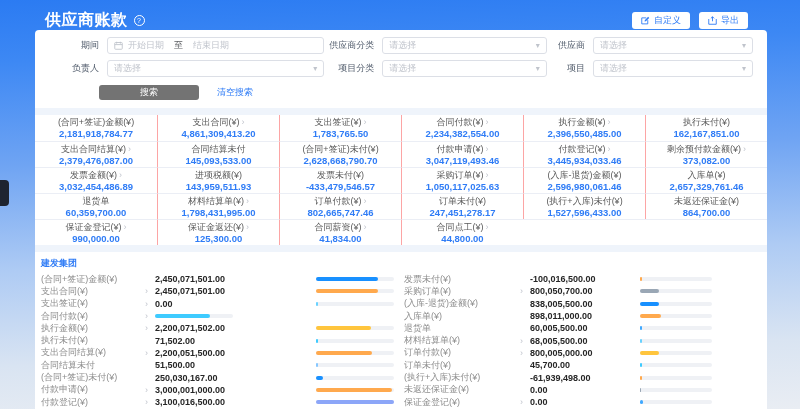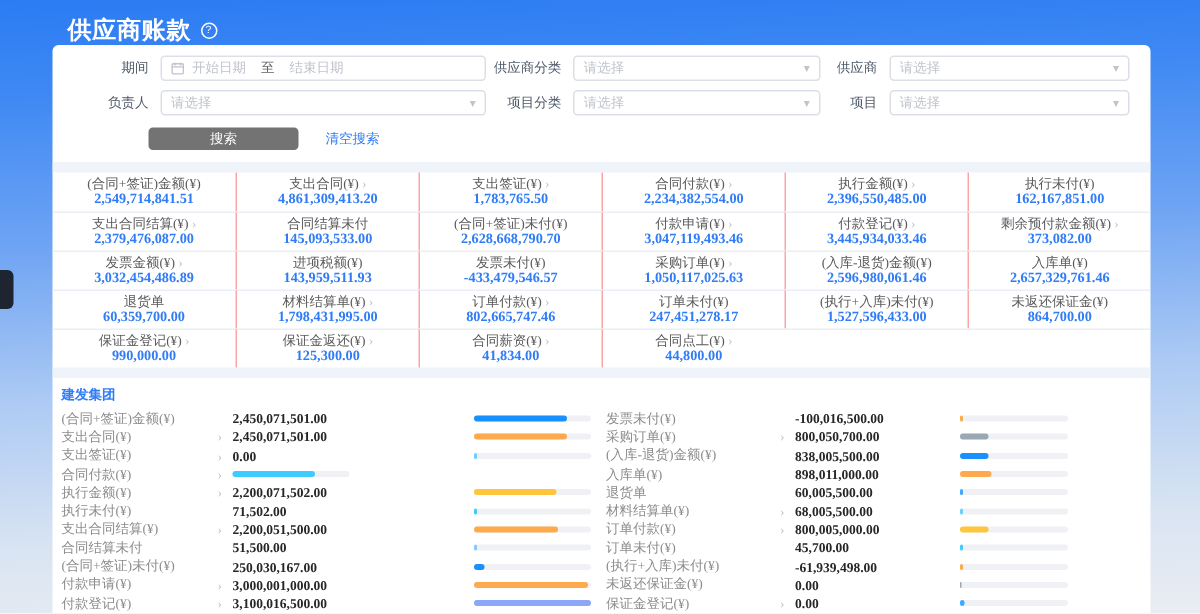--- a/index.html
+++ b/index.html
@@ -10,21 +10,21 @@
     position:relative; font-size:9px; color:#333;
   }
   .drawer-handle { position:absolute; left:0; top:180; top:180px; width:9px; height:26px; background:#1E2430; border-radius:0 4px 4px 0; cursor:pointer; }
   .topbar { position:absolute; top:10px; left:45px; right:52px; display:flex; align-items:center; }
   .page-title { color:#fff; font-size:16px; font-weight:bold; letter-spacing:.5px; }
   .help-circle { width:11px; height:11px; border:1px solid #fff; border-radius:50%; color:#fff; font-size:7px; display:inline-flex; align-items:center; justify-content:center; margin-left:6px; }
   .topbar-actions { margin-left:auto; display:flex; gap:9px; }
   .top-btn { background:#fff; color:#2F7CF6; border:none; border-radius:3px; height:17px; padding:0 9px; font-size:9px; display:flex; align-items:center; gap:4px; cursor:pointer; font-family:inherit; }
   .top-btn svg { display:block; }
 
-  .panel { position:absolute; left:35px; top:30px; width:732px; bottom:0; background:#fff; border-radius:4px 4px 0 0; overflow:hidden;font-family:Liberation Serif, serif; }
+  .panel { position:absolute; left:35px; top:30px; width:732px; bottom:0; background:#fff; border-radius:4px 4px 0 0; overflow:hidden; }
 
   
   .filter-area { padding:7px 14px 0 0; }
   .filter-row { display:flex; margin-bottom:6px; }
   .f-col1 { width:296px; display:flex; align-items:center; }
   .f-col2 { width:228px; display:flex; align-items:center; }
   .f-col3 { width:211px; display:flex; align-items:center; }
   .f-label { width:72px; text-align:right; padding-right:8px; color:#4E5969; flex:none; }
   .f-col2 .f-label { width:58px; }
   .f-col3 .f-label { width:46px; }
@@ -66,20 +66,40 @@
   .bar-fill { position:absolute; left:0; top:0; height:4px; border-radius:2px; }
 </style>
 </head>
 <body>
 
 <div class="drawer-handle"></div>
 
 <div class="topbar">
   <span class="page-title">供应商账款</span>
   <span class="help-circle">?</span>
+  <div class="topbar-actions">
+    <button class="top-btn">
+      <span>
+          <svg width="9" height="9" viewBox="0 0 12 12">
+            <path d="M1 2.5h6M1 2.5v8h8v-5" fill="none" stroke="#2F7CF6" stroke-width="1.2"></path>
+            <path d="M9.5 1 L11 2.5 L6.5 7 L4.8 7.2 L5 5.5 Z" fill="#2F7CF6"></path>
+          </svg>
+        </span>
+      <span>自定义</span>
+    </button>
+    <button class="top-btn">
+      <span>
+          <svg width="9" height="9" viewBox="0 0 12 12">
+            <path d="M1 4v7h10V4" fill="none" stroke="#2F7CF6" stroke-width="1.2"></path>
+            <path d="M6 1v6M6 1 3.8 3.2M6 1 8.2 3.2" fill="none" stroke="#2F7CF6" stroke-width="1.2"></path>
+          </svg>
+        </span>
+      <span>导出</span>
+    </button>
+  </div>
 </div>
 
 <div class="panel">
 
   <div class="filter-area">
     <div class="filter-row">
       <div class="f-col1">
         <span class="f-label">期间</span>
         <div class="field daterange">
           <span class="cal-icon">
@@ -135,21 +155,21 @@
       <button class="search-btn">搜索</button>
       <span class="clear-link">清空搜索</span>
     </div>
   </div>
 
   <div class="band"></div>
 
   <div class="stats-grid" id="stats-grid">
       <div class="stat-cell">
         <div class="stat-label"><span>(合同+签证)金额(¥)</span></div>
-        <div class="stat-value">2,549,714,841.51</div>
+        <div class="stat-value">2,181,918,784.77</div>
       </div>
       <div class="stat-cell bl">
         <div class="stat-label"><span>支出合同(¥)</span><span class="chev-r">›</span></div>
         <div class="stat-value">4,861,309,413.20</div>
       </div>
       <div class="stat-cell bl">
         <div class="stat-label"><span>支出签证(¥)</span><span class="chev-r">›</span></div>
         <div class="stat-value">1,783,765.50</div>
       </div>
       <div class="stat-cell bl">

